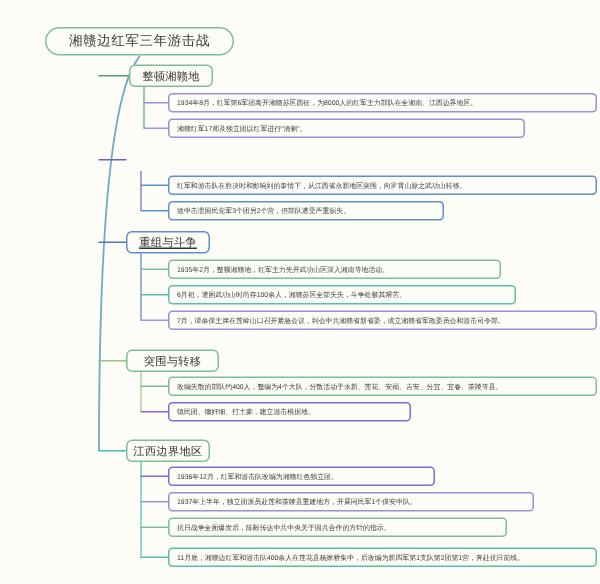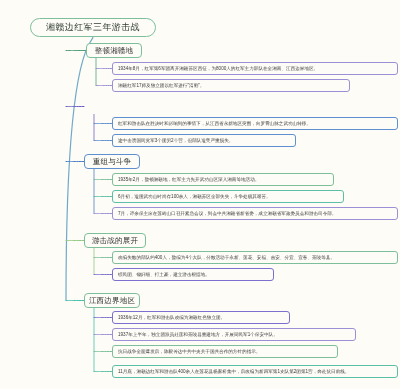--- a/index.html
+++ b/index.html
@@ -95,34 +95,34 @@
     </div>
     <div class="node leaf" style="left: 112px; top: 75px; width: 238px; height: 13px; border-color: rgb(155, 143, 214);">
       <span>湘赣红军17师及独立团以红军进行"清剿"。</span>
     </div>
     <div class="node leaf" style="left: 112px; top: 113px; width: 286px; height: 13px; border-color: rgb(94, 143, 208);">
       <span>红军和游击队在胜决时和影响到的事情下，从江西省永新地区突围，向罗霄山脉之武功山转移。</span>
     </div>
     <div class="node leaf" style="left: 112px; top: 130px; width: 184px; height: 13px; border-color: rgb(94, 143, 208);">
       <span>途中击溃国民党军3个团另2个营，但部队遭受严重损失。</span>
     </div>
-    <div class="node branch" style="left: 84px; top: 150px; width: 56px; height: 15px; border-color: rgb(94, 143, 208);">
+    <div class="node branch" style="left: 84px; top: 150px; width: 56px; height: 15px; border-color: rgb(94, 143, 208); text-decoration: underline;">
       <span>重组与斗争</span>
     </div>
     <div class="node leaf" style="left: 112px; top: 169px; width: 222px; height: 13px; border-color: rgb(125, 191, 154);">
       <span>1935年2月，整顿湘赣地，红军主力先开武功山区深入湘南等地活动。</span>
     </div>
     <div class="node leaf" style="left: 112px; top: 186px; width: 232px; height: 13px; border-color: rgb(91, 191, 168);">
       <span>6月初，遭困武功山时尚存100余人，湘赣苏区全部失失，斗争处极其艰苦。</span>
     </div>
     <div class="node leaf" style="left: 112px; top: 203px; width: 286px; height: 13px; border-color: rgb(155, 143, 214);">
       <span>7月，谭余保主席在莲岭山口召开紧急会议，到会中共湘赣省新省委，成立湘赣省军政委员会和游击司令部。</span>
     </div>
     <div class="node branch" style="left: 84px; top: 229px; width: 62px; height: 15px; border-color: rgb(125, 191, 154);">
-      <span>游击战的展开</span>
+      <span>突围与转移</span>
     </div>
     <div class="node leaf" style="left: 112px; top: 247px; width: 286px; height: 13px; border-color: rgb(125, 191, 154);">
       <span>改编失散的部队约400人，整编为4个大队，分散活动于永新、莲花、安福、吉安、分宜、宜春、茶陵等县。</span>
     </div>
     <div class="node leaf" style="left: 112px; top: 264px; width: 162px; height: 13px; border-color: rgb(123, 111, 208);">
       <span>镇民团、锄奸细、打土豪，建立游击根据地。</span>
     </div>
     <div class="node branch" style="left: 84px; top: 289px; width: 56px; height: 15px; border-color: rgb(125, 191, 154);">
       <span>江西边界地区</span>
     </div>

